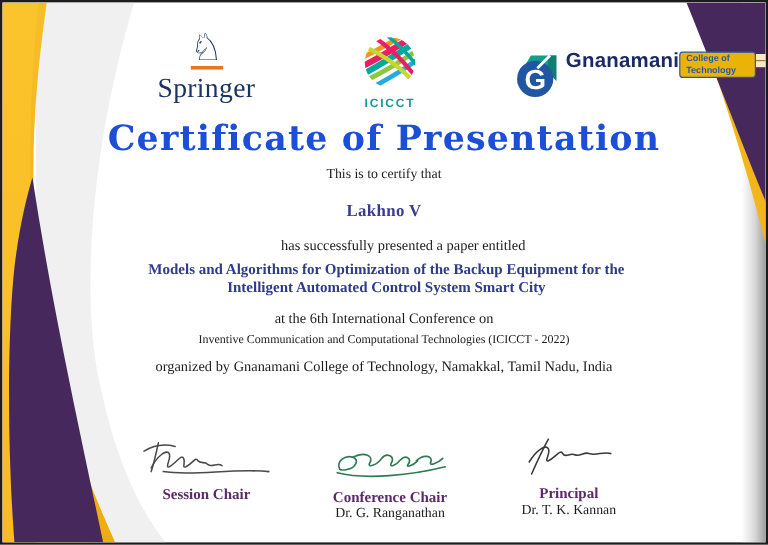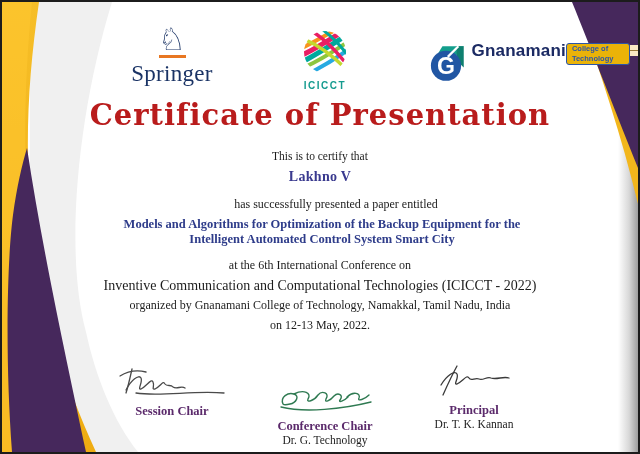--- a/index.html
+++ b/index.html
@@ -29,37 +29,37 @@
     font-family:"Liberation Sans",sans-serif;font-weight:bold;font-size:7.5px;line-height:10px;
     color:#2B56A8;background:#eab308;}
   .gct .ribbon{margin-top:3px;background:#FAE9C5;width:116px;height:11px;
     display:flex;align-items:center;justify-content:center;gap:4px;}
   .gct .ribbon .dash{width:13px;height:1px;background:#9a7a3a;}
   .gct .ribbon .tag{font-family:"DejaVu Serif",serif;font-style:italic;font-size:6.5px;
     color:#1B2A63;white-space:nowrap;}
 
   
   .cert-title{position:absolute;top:96px;left:0;width:100%;text-align:center;
-    font-family:"DejaVu Serif",serif;font-weight:bold;font-size:29px;color:#b91c1c;
+    font-family:"DejaVu Serif",serif;font-weight:bold;font-size:29px;color:#1d4ed8;
     letter-spacing:1px;}
   .line{position:absolute;left:0;width:100%;text-align:center;color:#1C1C1C;}
-  .l-intro{top:148px;font-size:11.5px;}
+  .l-intro{top:137px;font-size:11.5px;}
   .l-recipient{top:167px;font-size:14px;color:#3A3A8F;font-weight:600;letter-spacing:.3px;}
   .l-statement{top:195px;font-size:12px;margin-left:16px;}
   .l-paper{top:215px;left:110px;width:420px;font-size:12.5px;font-weight:bold;
     color:#2E3C8A;line-height:14.5px;}
   .l-conf1{top:256px;font-size:12px;}
-  .l-conf2{top:276px;font-size:14px;}
+  .l-conf2{top:276px;font-size:10px;}
   .l-org{top:296px;font-size:12px;}
   .l-date{top:316px;font-size:12px;}
 
   
   .sig{position:absolute;text-align:center;}
   .sig-1{left:106px;top:360px;width:128px;}
-  .sig-2{left:253px;top:385px;width:140px;}
+  .sig-2{left:253px;top:372px;width:140px;}
   .sig-3{left:406px;top:361px;width:132px;}
   .sig .role{font-size:12.5px;font-weight:bold;color:#5B2A6B;line-height:14px;}
   .sig .pname{font-size:11.5px;color:#1C1C1C;line-height:14px;}
 </style>
 </head>
 <body>
 
 <div class="page">
 
   <svg class="deco" width="636" height="450" viewBox="0 0 636 450">
@@ -139,42 +139,41 @@
 
     <div class="cert-title">Certificate of Presentation</div>
 
     <div class="line l-intro">This is to certify that</div>
     <div class="line l-recipient">Lakhno V</div>
     <div class="line l-statement">has successfully presented a paper entitled</div>
     <div class="line l-paper">Models and Algorithms for Optimization of the Backup Equipment for the Intelligent Automated Control System Smart City</div>
     <div class="line l-conf1">at the 6th International Conference on</div>
     <div class="line l-conf2">Inventive Communication and Computational Technologies (ICICCT - 2022)</div>
     <div class="line l-org">organized by Gnanamani College of Technology, Namakkal, Tamil Nadu, India</div>
-    <div class="line l-date">on 12-13 May, 2022.</div>
 
     <div class="sig sig-1">
       <svg width="112" height="38" viewBox="0 0 112 38" fill="none" stroke="#4A4A4A" stroke-width="1.3" stroke-linecap="round">
         <path d="M4,14 C12,9 22,8 30,10"></path>
         <path d="M16,7 C14,16 12,25 10,31"></path>
         <path d="M10,28 C15,18 23,12 25,16 C27,20 21,28 25,27 C31,24 35,16 37,20 C39,24 35,28 39,27 C45,24 47,18 49,22 C51,25 55,22 57,25 C61,28 65,23 69,26"></path>
         <path d="M20,31 C45,35 78,28 108,31"></path>
       </svg>
       <div class="role">Session Chair</div>
       <div class="pname"></div>
     </div>
 
     <div class="sig sig-2">
       <svg width="100" height="28" viewBox="0 0 100 28" fill="none" stroke="#2F7A52" stroke-width="1.4" stroke-linecap="round">
         <path d="M8,17 C5,10 13,5 19,7 C25,9 21,16 15,17 C11,18 9,18 8,17"></path>
         <path d="M19,7 C29,2 37,6 33,12 C31,16 39,14 43,8 C47,3 55,6 51,12 C49,16 55,14 59,9 C63,5 69,8 65,13 C63,16 69,14 73,10"></path>
         <path d="M72,10 C78,4 86,6 84,11 C82,15 90,12 94,8"></path>
         <path d="M6,20 C30,26 68,22 96,15"></path>
       </svg>
       <div class="role">Conference Chair</div>
-      <div class="pname">Dr. G. Technology</div>
+      <div class="pname">Dr. G. Ranganathan</div>
     </div>
 
     <div class="sig sig-3">
       <svg width="90" height="36" viewBox="0 0 90 36" fill="none" stroke="#3A3A3A" stroke-width="1.3" stroke-linecap="round">
         <path d="M28,3 C23,12 18,23 14,32"></path>
         <path d="M12,22 C18,12 26,7 28,11 C30,15 24,22 28,21 C34,18 38,11 40,15 C42,19 46,14 50,16 C54,18 58,13 62,15 C68,17 74,13 80,15"></path>
       </svg>
       <div class="role">Principal</div>
       <div class="pname">Dr. T. K. Kannan</div>
     </div>

